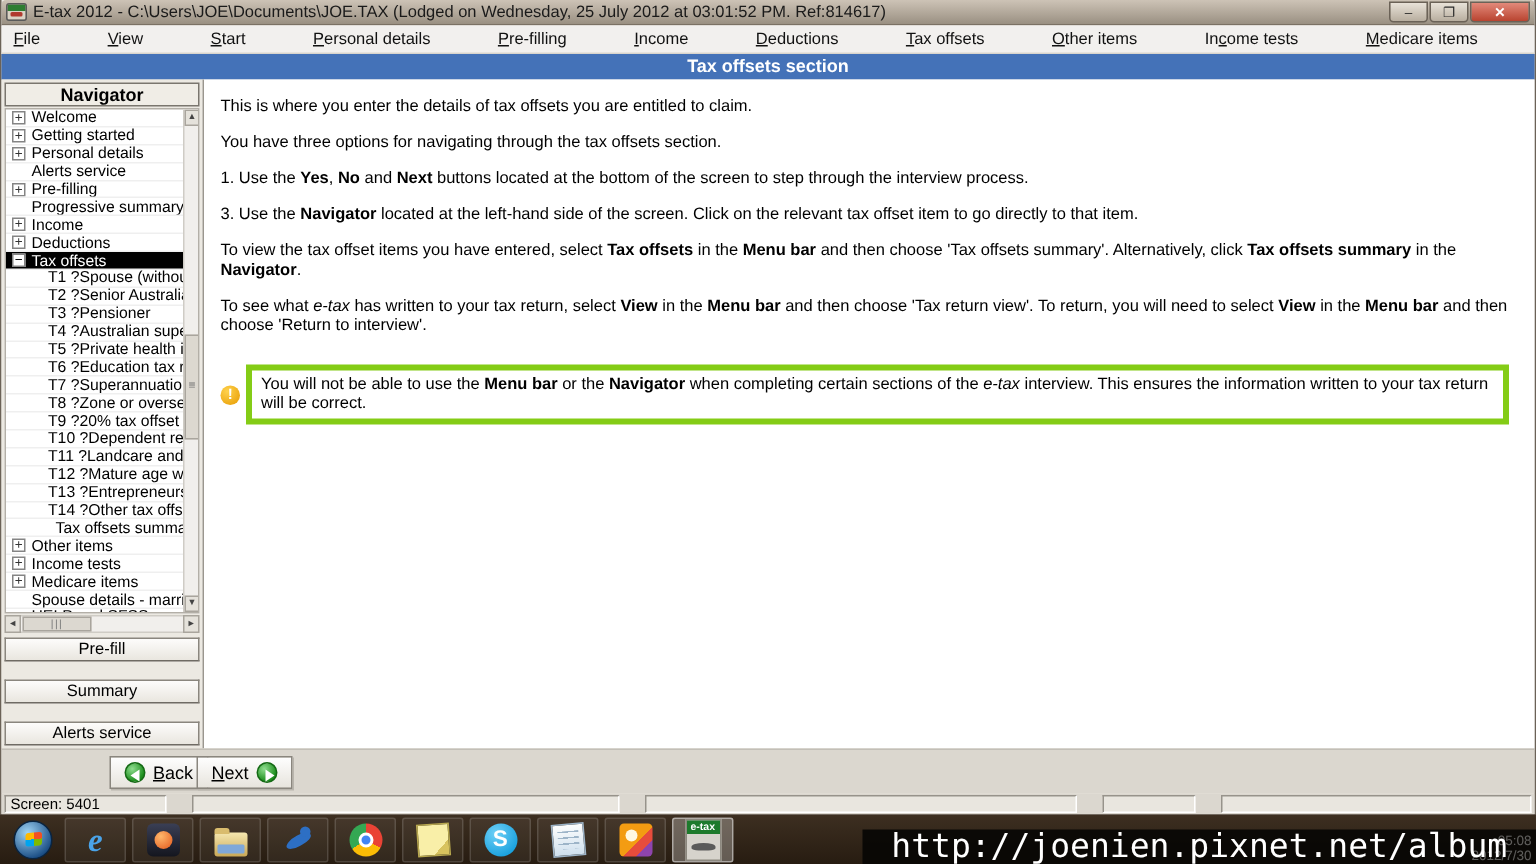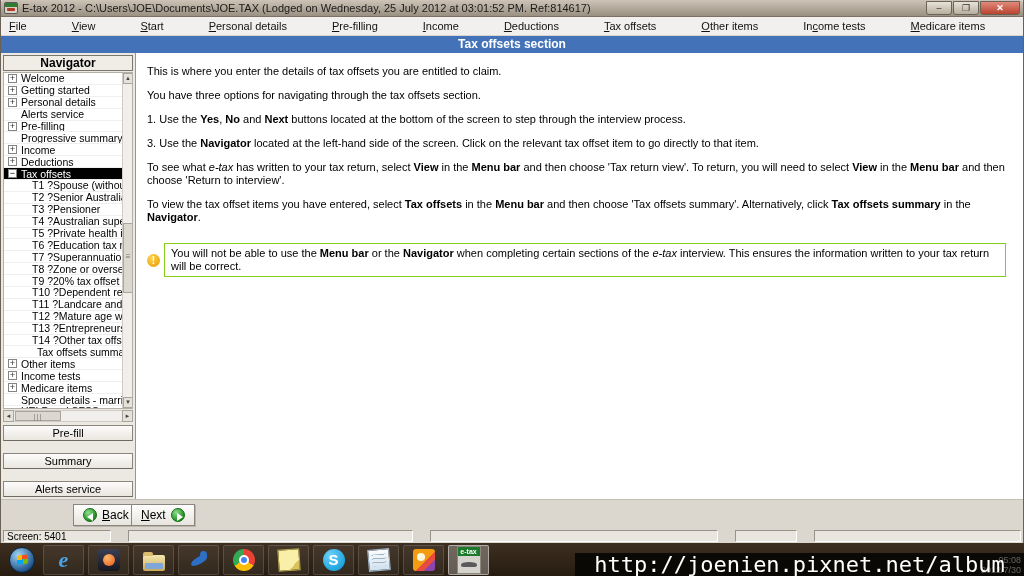--- a/index.html
+++ b/index.html
@@ -73,21 +73,21 @@
 
   
   .content { flex:1; background:#fff; border-left:1px solid #9a968e; padding:12px 16px 0 11px;
              font-size:11px; color:#000; line-height:13px; overflow:hidden; }
   .content p { margin-bottom:11px; }
   .b { font-weight:bold; } .i { font-style:italic; }
   .warnrow { display:flex; align-items:center; gap:4px; margin-top:19px; }
   .warn-ico { width:13px; height:13px; flex:none; border-radius:50%;
               background:radial-gradient(circle at 35% 30%, #ffd24d, #e69a00);
               color:#fff; font-weight:bold; font-size:10px; line-height:13px; text-align:center; }
-  .warn-box { flex:1; border:1px solid #84cc16; padding:3px 6px; line-height:13px; margin-right:1px; }
+  .warn-box { flex:1; border:4px solid #84cc16; padding:3px 6px; line-height:13px; margin-right:1px; }
 
   
   .bottomband { height:30px; background:#dbd7cf; border-top:1px solid #c3bfb7; position:relative; }
   .bn-btn { position:absolute; top:4px; height:22px; display:flex; align-items:center; gap:5px;
             padding:0 9px; background:linear-gradient(#fefefe,#e7e4dd); border:1px solid #8a867e;
             box-shadow:1px 1px 0 #b9b5ad; font-size:12px; cursor:default; }
   .bn-btn u { text-decoration:underline; }
   #back-btn { left:72px; } #next-btn { left:130px; }
   .gcirc { width:14px; height:14px; border-radius:50%; flex:none; position:relative;
            background:radial-gradient(circle at 35% 30%, #8fdd8f, #1e8f1e 70%);
@@ -324,22 +324,22 @@
             <div class="side-btn">Alerts service</div>
           </div>
       </div>
 
       <div class="content">
         <div id="paragraphs">
             <p>This is where you enter the details of tax offsets you are entitled to claim.</p>
             <p>You have three options for navigating through the tax offsets section.</p>
             <p>1.  Use the <span class="b">Yes</span>, <span class="b">No</span> and <span class="b">Next</span> buttons located at the bottom of the screen to step through the interview process.</p>
             <p>3.  Use the <span class="b">Navigator</span> located at the left-hand side of the screen. Click on the relevant tax offset item to go directly to that item.</p>
+            <p>To view the tax offset items you have entered, select <span class="b">Tax offsets</span> in the <span class="b">Menu bar</span> and then choose 'Tax offsets summary'. Alternatively, click <span class="b">Tax offsets summary</span> in the <span class="b">Navigator</span>.</p>
             <p>To see what <span class="i">e-tax</span> has written to your tax return, select <span class="b">View</span> in the <span class="b">Menu bar</span> and then choose 'Tax return view'. To return, you will need to select <span class="b">View</span> in the <span class="b">Menu bar</span> and then choose 'Return to interview'.</p>
-            <p>To view the tax offset items you have entered, select <span class="b">Tax offsets</span> in the <span class="b">Menu bar</span> and then choose 'Tax offsets summary'. Alternatively, click <span class="b">Tax offsets summary</span> in the <span class="b">Navigator</span>.</p>
           </div>
         <div class="warnrow">
           <span class="warn-ico">!</span>
           <div class="warn-box" id="warn-box">You will not be able to use the <span class="b">Menu bar</span> or the <span class="b">Navigator</span> when completing certain sections of the <span class="i">e-tax</span> interview. This ensures the information written to your tax return will be correct.</div>
         </div>
       </div>
     </div>
 
     <div class="bottomband">
       <div class="bn-btn" id="back-btn">

